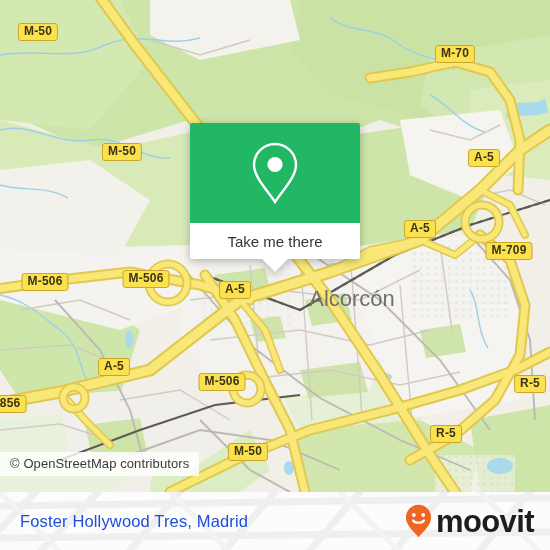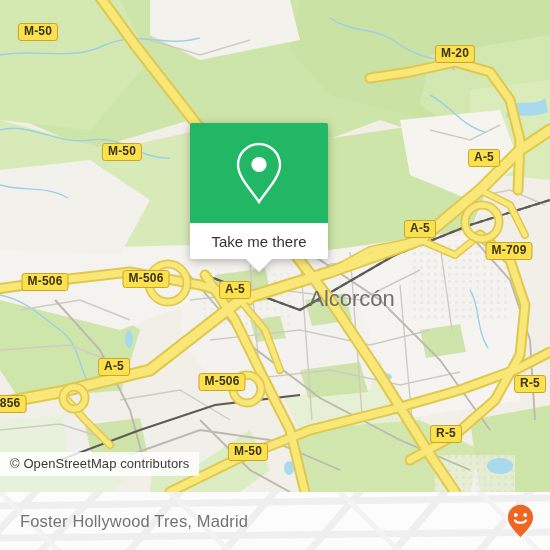--- a/index.html
+++ b/index.html
@@ -25,21 +25,21 @@
     height:24px;line-height:24px;
     padding:0 10px 0 10px;
     font-size:13px;color:#3a3a3a;
     background:rgba(255,255,255,0.82);
     white-space:nowrap;
     letter-spacing:0.1px;
   }
 
   
   #popup{
-    position:absolute;left:190px;top:123px;width:138px;
+    position:absolute;left:190px;top:123px;width:170px;
     filter:drop-shadow(0 2px 4px rgba(0,0,0,0.28));
   }
   #popup-head{
     height:100px;background:#22b765;
     border-radius:2px 2px 0 0;
     display:flex;align-items:center;justify-content:center;
   }
   #popup-foot{
     height:36px;background:#ffffff;
     border-radius:0 0 2px 2px;
@@ -58,21 +58,21 @@
   
   #footer{
     position:absolute;left:0;top:492px;width:550px;height:58px;
     background:#fbfbfb;
     overflow:hidden;
   }
   #footer-pattern{position:absolute;left:0;top:0;}
   #footer-title{
     position:absolute;left:20px;top:0;height:58px;
     display:flex;align-items:center;
-    font-size:16.5px;color:#737373;letter-spacing:0.15px;
+    font-size:16.5px;color:#1d4ed8;letter-spacing:0.15px;
   }
   #brand{
     position:absolute;right:16px;top:0;height:58px;
     display:flex;align-items:center;gap:4px;
   }
   #brand-word{
     font-size:31px;font-weight:bold;color:#1d1d1d;
     letter-spacing:-0.6px;line-height:1;
   }
 </style>
@@ -234,21 +234,21 @@
           <circle cx="74" cy="398" r="11"></circle>
         </g>
 
         <text x="352" y="306" font-family="Liberation Sans, sans-serif" font-size="22" fill="#70706e" text-anchor="middle">Alcorcón</text>
       </g>
     </svg>
 
     <div id="shield-layer">
         <div style="position: absolute; left: 38px; top: 32px; transform: translate(-50%, -50%); background: rgb(251, 225, 78); border: 1.6px solid rgb(201, 167, 42); border-radius: 3px; color: rgb(61, 52, 22); font-family: &quot;Liberation Sans&quot;, sans-serif; font-size: 12px; font-weight: bold; padding: 1px 5px 2px; line-height: 13px; white-space: nowrap; letter-spacing: 0.2px;">M-50</div>
         <div style="position: absolute; left: 122px; top: 152px; transform: translate(-50%, -50%); background: rgb(251, 225, 78); border: 1.6px solid rgb(201, 167, 42); border-radius: 3px; color: rgb(61, 52, 22); font-family: &quot;Liberation Sans&quot;, sans-serif; font-size: 12px; font-weight: bold; padding: 1px 5px 2px; line-height: 13px; white-space: nowrap; letter-spacing: 0.2px;">M-50</div>
-        <div style="position: absolute; left: 455px; top: 54px; transform: translate(-50%, -50%); background: rgb(251, 225, 78); border: 1.6px solid rgb(201, 167, 42); border-radius: 3px; color: rgb(61, 52, 22); font-family: &quot;Liberation Sans&quot;, sans-serif; font-size: 12px; font-weight: bold; padding: 1px 5px 2px; line-height: 13px; white-space: nowrap; letter-spacing: 0.2px;">M-20</div>
+        <div style="position: absolute; left: 455px; top: 54px; transform: translate(-50%, -50%); background: rgb(251, 225, 78); border: 1.6px solid rgb(201, 167, 42); border-radius: 3px; color: rgb(61, 52, 22); font-family: &quot;Liberation Sans&quot;, sans-serif; font-size: 12px; font-weight: bold; padding: 1px 5px 2px; line-height: 13px; white-space: nowrap; letter-spacing: 0.2px;">M-70</div>
         <div style="position: absolute; left: 484px; top: 158px; transform: translate(-50%, -50%); background: rgb(251, 225, 78); border: 1.6px solid rgb(201, 167, 42); border-radius: 3px; color: rgb(61, 52, 22); font-family: &quot;Liberation Sans&quot;, sans-serif; font-size: 12px; font-weight: bold; padding: 1px 5px 2px; line-height: 13px; white-space: nowrap; letter-spacing: 0.2px;">A-5</div>
         <div style="position: absolute; left: 420px; top: 229px; transform: translate(-50%, -50%); background: rgb(251, 225, 78); border: 1.6px solid rgb(201, 167, 42); border-radius: 3px; color: rgb(61, 52, 22); font-family: &quot;Liberation Sans&quot;, sans-serif; font-size: 12px; font-weight: bold; padding: 1px 5px 2px; line-height: 13px; white-space: nowrap; letter-spacing: 0.2px;">A-5</div>
         <div style="position: absolute; left: 509px; top: 251px; transform: translate(-50%, -50%); background: rgb(251, 225, 78); border: 1.6px solid rgb(201, 167, 42); border-radius: 3px; color: rgb(61, 52, 22); font-family: &quot;Liberation Sans&quot;, sans-serif; font-size: 12px; font-weight: bold; padding: 1px 5px 2px; line-height: 13px; white-space: nowrap; letter-spacing: 0.2px;">M-709</div>
         <div style="position: absolute; left: 45px; top: 282px; transform: translate(-50%, -50%); background: rgb(251, 225, 78); border: 1.6px solid rgb(201, 167, 42); border-radius: 3px; color: rgb(61, 52, 22); font-family: &quot;Liberation Sans&quot;, sans-serif; font-size: 12px; font-weight: bold; padding: 1px 5px 2px; line-height: 13px; white-space: nowrap; letter-spacing: 0.2px;">M-506</div>
         <div style="position: absolute; left: 146px; top: 279px; transform: translate(-50%, -50%); background: rgb(251, 225, 78); border: 1.6px solid rgb(201, 167, 42); border-radius: 3px; color: rgb(61, 52, 22); font-family: &quot;Liberation Sans&quot;, sans-serif; font-size: 12px; font-weight: bold; padding: 1px 5px 2px; line-height: 13px; white-space: nowrap; letter-spacing: 0.2px;">M-506</div>
         <div style="position: absolute; left: 235px; top: 290px; transform: translate(-50%, -50%); background: rgb(251, 225, 78); border: 1.6px solid rgb(201, 167, 42); border-radius: 3px; color: rgb(61, 52, 22); font-family: &quot;Liberation Sans&quot;, sans-serif; font-size: 12px; font-weight: bold; padding: 1px 5px 2px; line-height: 13px; white-space: nowrap; letter-spacing: 0.2px;">A-5</div>
         <div style="position: absolute; left: 114px; top: 367px; transform: translate(-50%, -50%); background: rgb(251, 225, 78); border: 1.6px solid rgb(201, 167, 42); border-radius: 3px; color: rgb(61, 52, 22); font-family: &quot;Liberation Sans&quot;, sans-serif; font-size: 12px; font-weight: bold; padding: 1px 5px 2px; line-height: 13px; white-space: nowrap; letter-spacing: 0.2px;">A-5</div>
         <div style="position: absolute; left: 222px; top: 382px; transform: translate(-50%, -50%); background: rgb(251, 225, 78); border: 1.6px solid rgb(201, 167, 42); border-radius: 3px; color: rgb(61, 52, 22); font-family: &quot;Liberation Sans&quot;, sans-serif; font-size: 12px; font-weight: bold; padding: 1px 5px 2px; line-height: 13px; white-space: nowrap; letter-spacing: 0.2px;">M-506</div>
         <div style="position: absolute; left: 530px; top: 384px; transform: translate(-50%, -50%); background: rgb(251, 225, 78); border: 1.6px solid rgb(201, 167, 42); border-radius: 3px; color: rgb(61, 52, 22); font-family: &quot;Liberation Sans&quot;, sans-serif; font-size: 12px; font-weight: bold; padding: 1px 5px 2px; line-height: 13px; white-space: nowrap; letter-spacing: 0.2px;">R-5</div>
         <div style="position: absolute; left: 8px; top: 404px; transform: translate(-50%, -50%); background: rgb(251, 225, 78); border: 1.6px solid rgb(201, 167, 42); border-radius: 3px; color: rgb(61, 52, 22); font-family: &quot;Liberation Sans&quot;, sans-serif; font-size: 12px; font-weight: bold; padding: 1px 5px 2px; line-height: 13px; white-space: nowrap; letter-spacing: 0.2px;">-856</div>
@@ -296,16 +296,17 @@
 
     <div id="footer-title">Foster Hollywood Tres, Madrid</div>
 
     <div id="brand">
       <svg width="27" height="34" viewBox="0 0 27 34">
         <path d="M13.5 0.8 C6.5 0.8 0.9 6.4 0.9 13.4 C0.9 21.4 9.6 28.2 13.5 33.2 C17.4 28.2 26.1 21.4 26.1 13.4 C26.1 6.4 20.5 0.8 13.5 0.8 Z" fill="#ef6622"></path>
         <circle cx="8.8" cy="11" r="1.9" fill="#ffffff"></circle>
         <circle cx="18.2" cy="11" r="1.9" fill="#ffffff"></circle>
         <path d="M8 16.4 C9.9 19.6 17.1 19.6 19 16.4" fill="none" stroke="#ffffff" stroke-width="2.1" stroke-linecap="round"></path>
       </svg>
+      <span id="brand-word">moovit</span>
     </div>
   </div>
 
 </div>
 
 </body></html>

